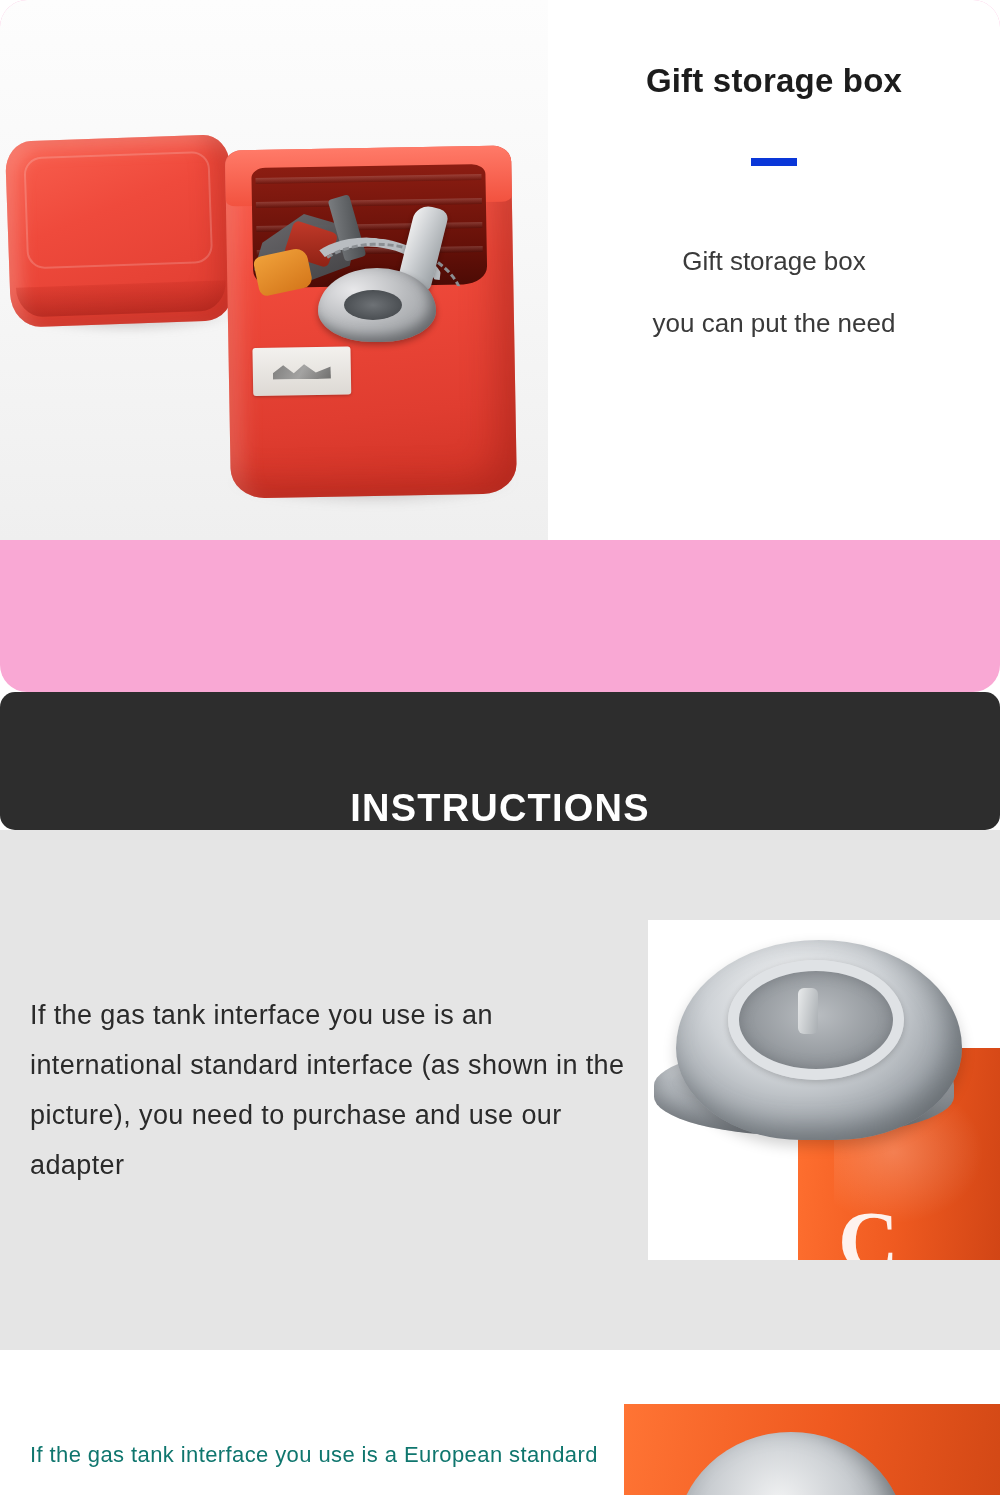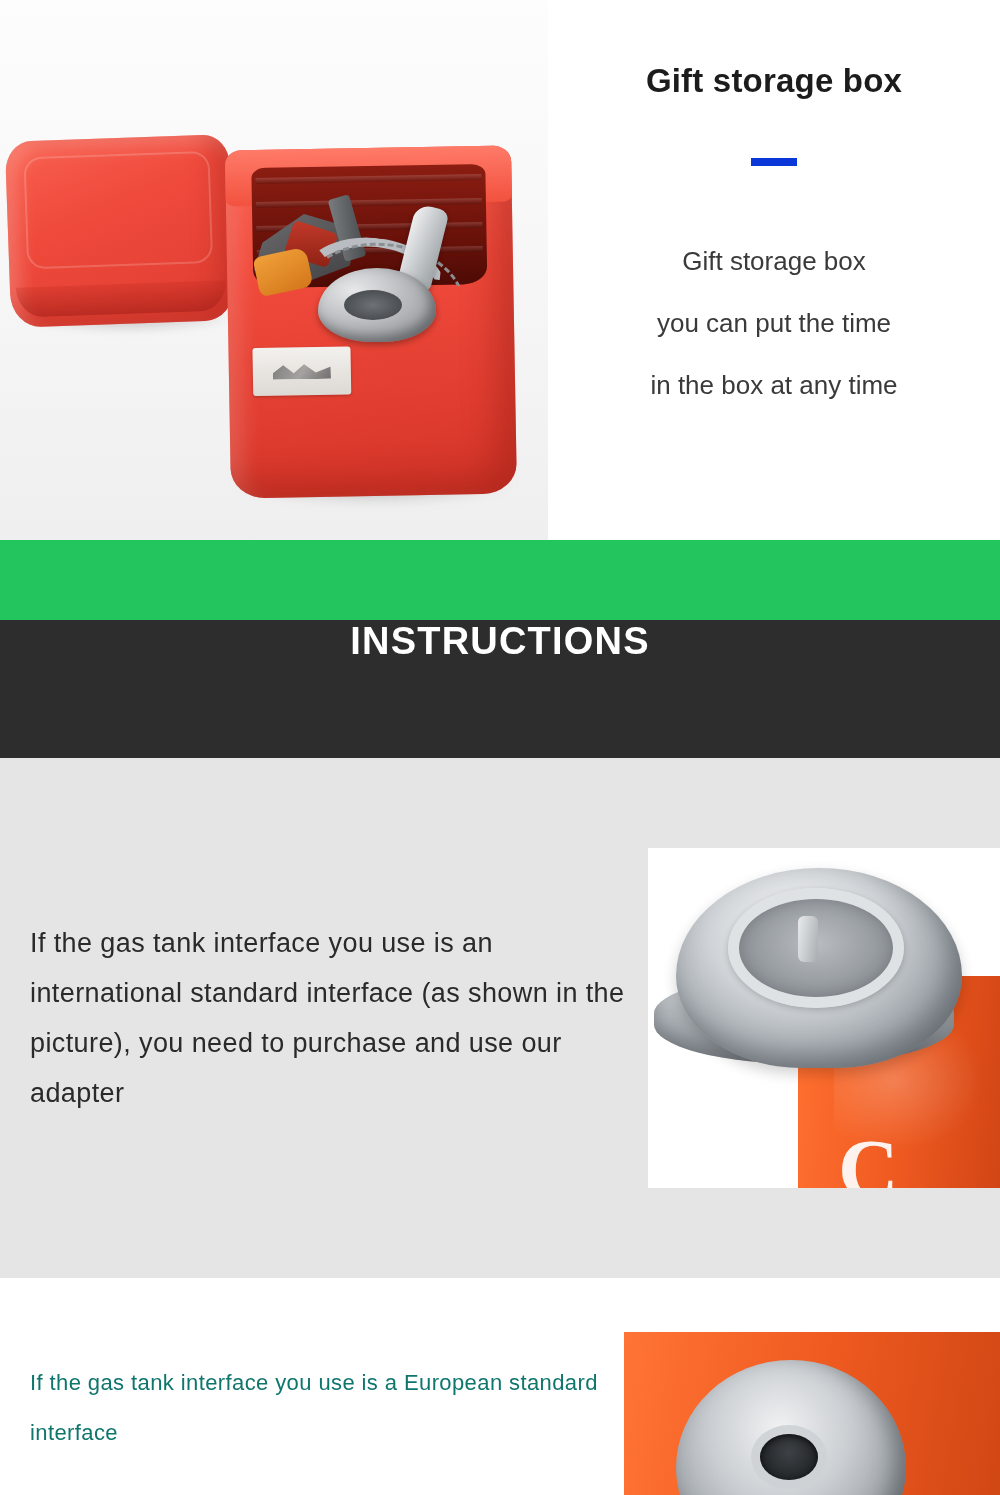--- a/index.html
+++ b/index.html
@@ -8,23 +8,24 @@
     height: 1495px;
     background: #ffffff;
     font-family: "Liberation Sans", sans-serif;
     overflow: hidden;
   }
 
   
   .gift-section {
     position: relative;
     width: 1000px;
-    height: 620px;
-    background: #22c55e;
-    overflow: hidden;
+    height: 692px;
+    background: #f9a8d4;
+    overflow: hidden;
+    border-radius: 27px;
   }
   .gift-photo {
     position: absolute;
     left: 0; top: 0;
     width: 548px; height: 540px;
     background: linear-gradient(180deg,#fdfdfd 0%, #f6f6f6 55%, #efefef 100%);
     overflow: hidden;
   }
   
   .shadow-lid {
@@ -210,22 +211,23 @@
     color: #3a3a3a;
     line-height: 62px;
   }
 
   
   .instructions-bar {
     width: 1000px;
     height: 138px;
     background: #2d2d2d;
     display: flex;
-    align-items: flex-start;
+    align-items: flex-end;
     justify-content: center;
+    border-radius: 15px;
   }
   .instructions-title {
     color: #ffffff;
     font-size: 38px;
     font-weight: bold;
     letter-spacing: 1.2px;
   }
 
   
   .info-block {
@@ -374,22 +376,21 @@
     <div class="hose"></div>
     <div class="valve"></div>
     <div class="stove-body"></div>
   </div>
 
   <div class="gift-text">
     <div class="gift-title">Gift storage box</div>
     <div class="blue-dash"></div>
     <div class="gift-lines">
       <div>Gift storage box</div>
-      <div>you can put the time</div>
-      <div>in the box at any time</div>
+      <div>you can put the need</div>
     </div>
   </div>
 </div>
 
 <div class="instructions-bar">
   <div class="instructions-title">INSTRUCTIONS</div>
 </div>
 
 <div class="info-block">
   <div class="info-text-1">If the gas tank interface you use is an international standard interface (as shown in the picture), you need to purchase and use our adapter</div>

